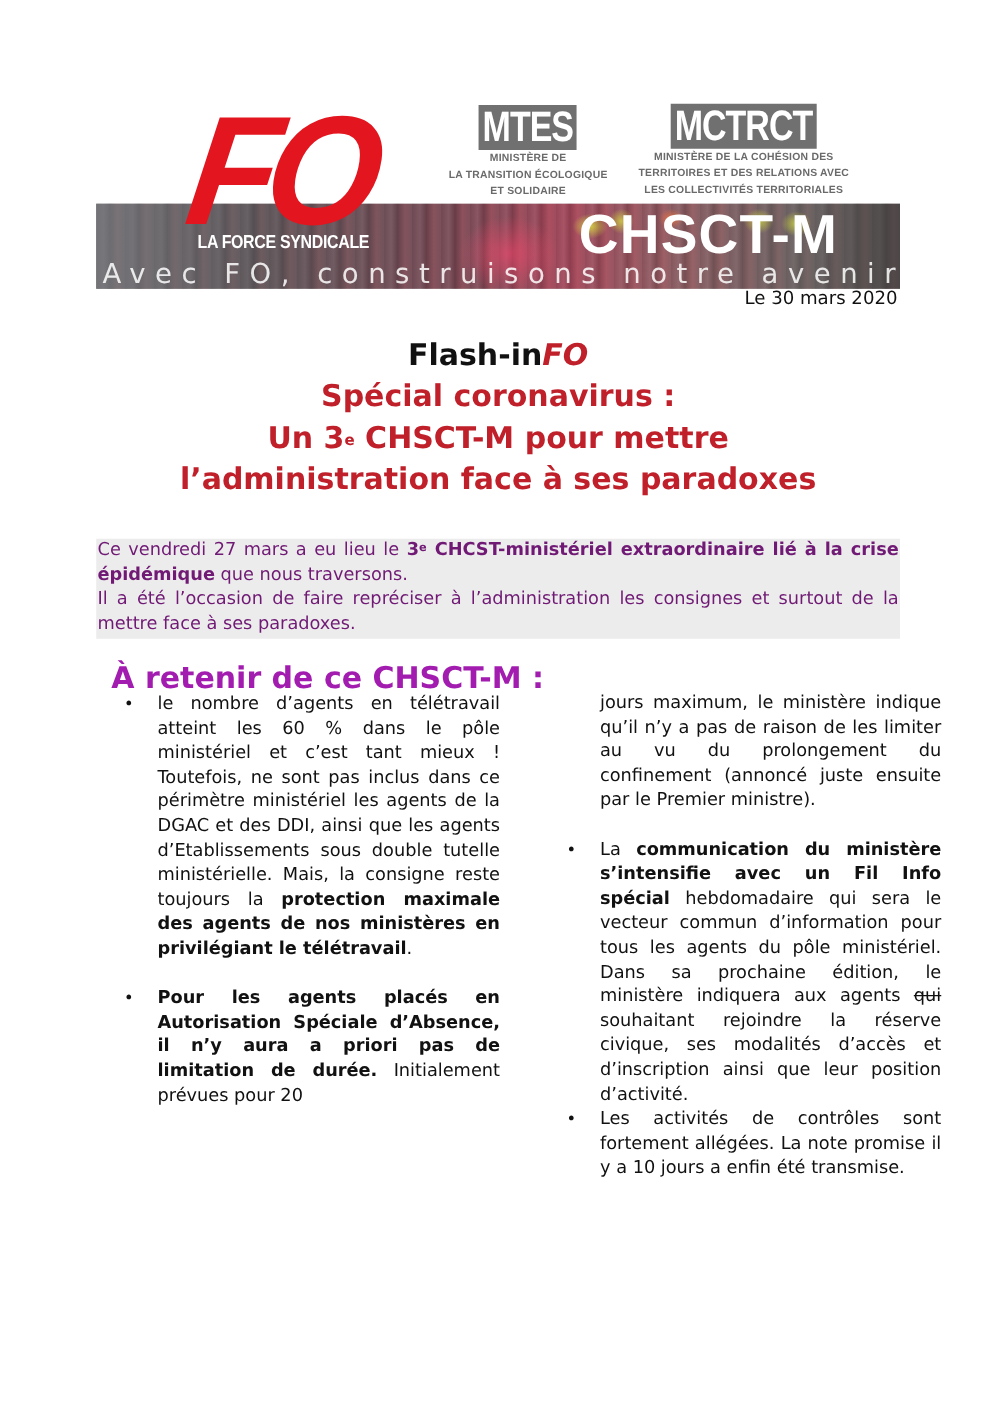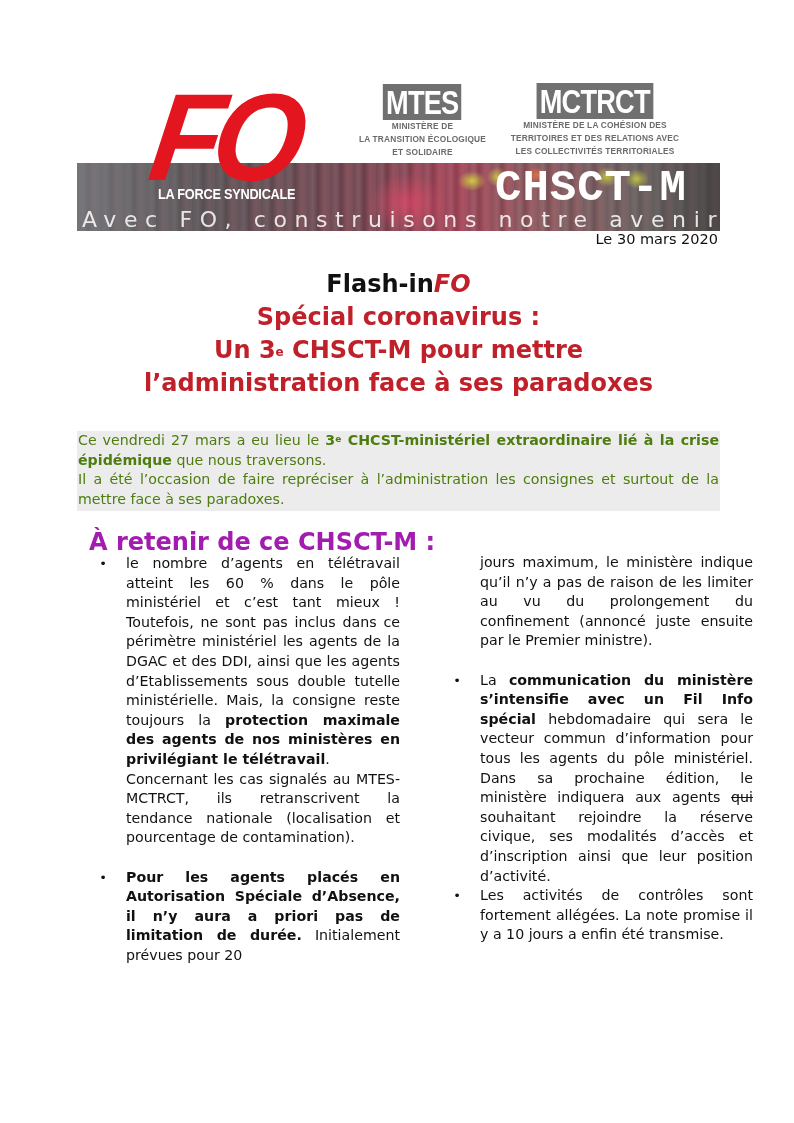--- a/index.html
+++ b/index.html
@@ -24,22 +24,22 @@
       radial-gradient(ellipse 10px 8px at 460px 12px, rgba(255,120,60,0.7), transparent),
       radial-gradient(ellipse 40px 30px at 330px 40px, rgba(255,70,110,0.55), transparent);
   }
   .tagline {
     position: absolute; left: 82px; top: 207px; width: 640px;
     font-family: "DejaVu Sans", sans-serif; font-size: 22px; color: rgba(255,255,255,0.85);
     letter-spacing: 7.6px; white-space: nowrap; font-weight: normal;
   }
   .chsct-label {
     position: absolute; left: 463px; top: 164px;
-    font-family: Liberation Mono, monospace; font-weight: bold; font-size: 44px;
-    color: #ffffff; letter-spacing: 1px; line-height: 48px; margin-left: 32px;
+    font-family: Liberation Sans, sans-serif; font-weight: bold; font-size: 44px;
+    color: #ffffff; letter-spacing: 1px; line-height: 48px;
   }
   .fo-logo {
     position: absolute; left: 152px; top: 82px;
     font-family: "Liberation Sans", sans-serif; font-weight: bold; font-style: italic;
     font-size: 118px; line-height: 110px; color: #e3161f; letter-spacing: -10px;
     transform: skewX(-8deg) scaleY(1.05);
   }
   .fo-sub {
     position: absolute; left: 158px; top: 185px;
     font-family: "Liberation Sans", sans-serif; font-weight: bold; font-size: 15px;
@@ -75,21 +75,21 @@
   .title-sub {
     font-family: "DejaVu Sans", sans-serif; font-weight: bold; font-size: 24px;
     line-height: 33px; color: #c0202a;
   }
   .title-sub sup { font-size: 12px; vertical-align: top; position: relative; top: 2px; }
 
   
   .intro {
     position: absolute; left: 77px; top: 431px; width: 643px; height: 80px;
     background: #ececec; font-family: "DejaVu Sans", sans-serif; font-size: 14.2px;
-    line-height: 19.5px; color: #4d7c0f; padding: 0 1px; text-align: justify;
+    line-height: 19.5px; color: #701a75; padding: 0 1px; text-align: justify;
   }
   .intro b { font-weight: bold; }
   .intro sup { font-size: 9px; vertical-align: top; position: relative; top: -1px; }
 
   
   .section-title {
     position: absolute; left: 89px; top: 527px;
     font-family: "DejaVu Sans", sans-serif; font-weight: bold; font-size: 24px;
     color: #a21caf; line-height: 30px;
   }
@@ -146,21 +146,20 @@
   <p><span>Ce vendredi 27 mars a eu lieu le </span><b><span>3</span><sup>e</sup><span> CHCST-ministériel extraordinaire lié à la crise épidémique</span></b><span> que nous traversons.</span></p>
   <p>Il a été l’occasion de faire repréciser à l’administration les consignes et surtout de la mettre face à ses paradoxes.</p>
 </section>
 
 <h2 class="section-title">À retenir de ce CHSCT-M :</h2>
 
 <div class="col col-left">
   <div class="bullet">
     <span class="dot">•</span>
     <span class="txt"><span>le nombre d’agents en télétravail atteint les 60 % dans le pôle ministériel et c’est tant mieux ! Toutefois, ne sont pas inclus dans ce périmètre ministériel les agents de la DGAC et des DDI, ainsi que les agents d’Etablissements sous double tutelle ministérielle. Mais, la consigne reste toujours la </span><b>protection maximale des agents de nos ministères en privilégiant le télétravail</b><span>.</span></span>
-    <span class="txt">Concernant les cas signalés au MTES-MCTRCT, ils retranscrivent la tendance nationale (localisation et pourcentage de contamination).</span>
   </div>
   <div class="gap"></div>
   <div class="bullet">
     <span class="dot">•</span>
     <span class="txt"><b>Pour les agents placés en Autorisation Spéciale d’Absence, il n’y aura a priori pas de limitation de durée.</b><span> Initialement prévues pour 20</span></span>
   </div>
 </div>
 
 <div class="col col-right">
   <div class="cont">jours maximum, le ministère indique qu’il n’y a pas de raison de les limiter au vu du prolongement du confinement (annoncé juste ensuite par le Premier ministre).</div>

